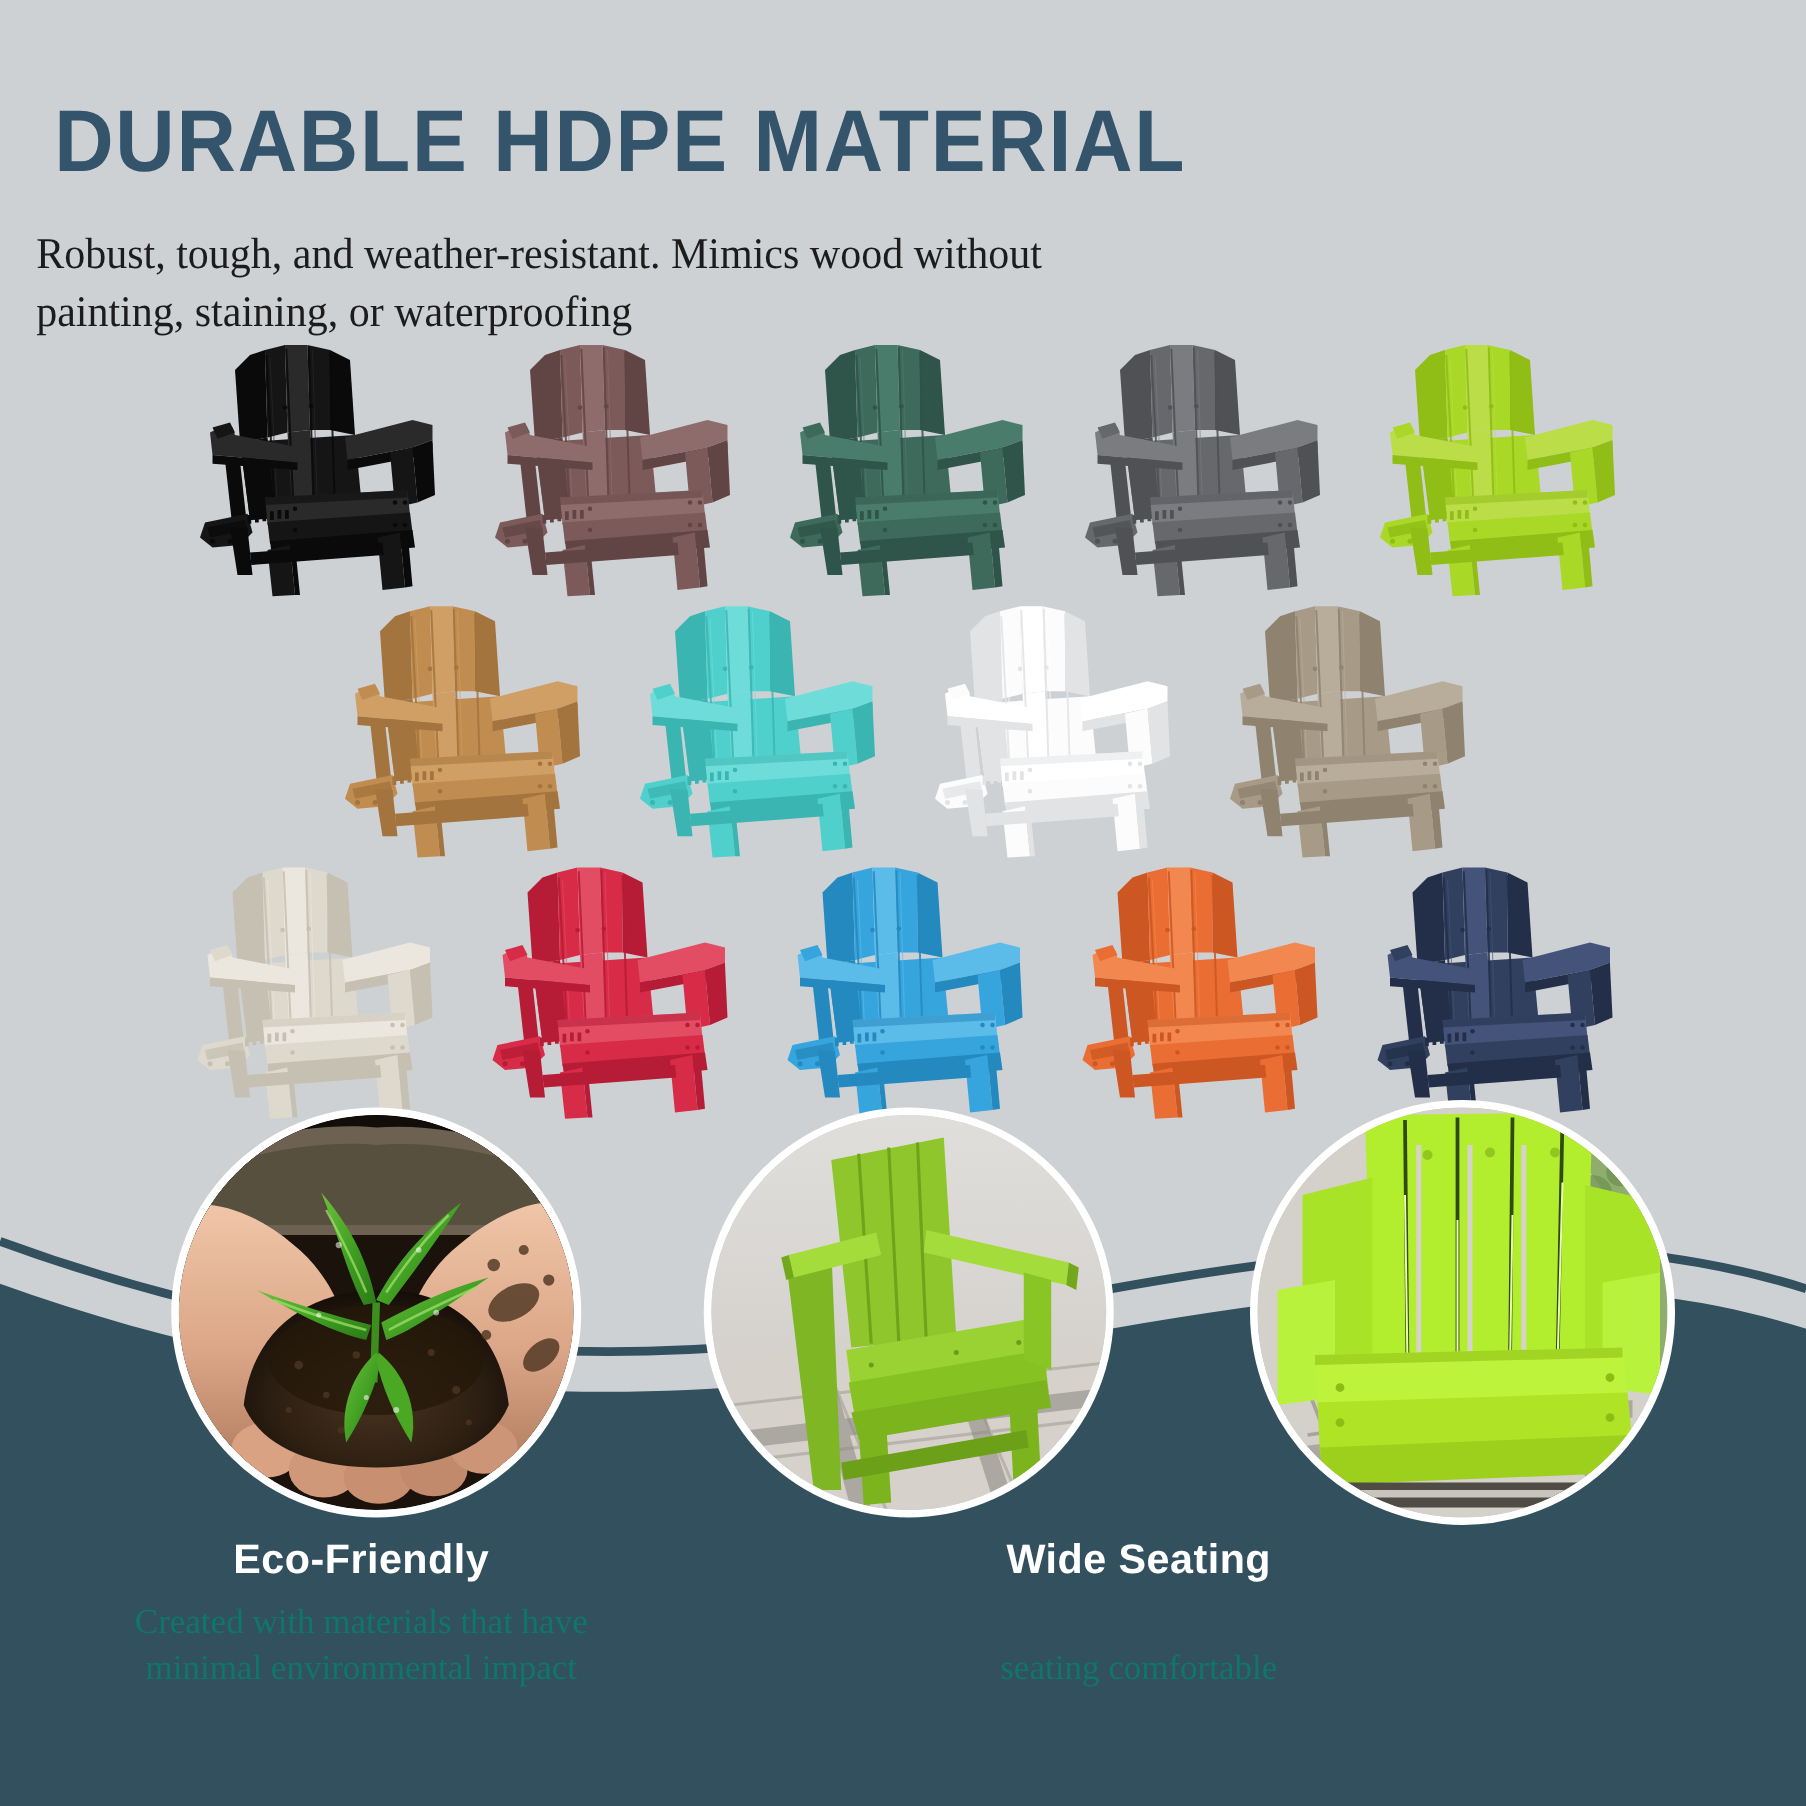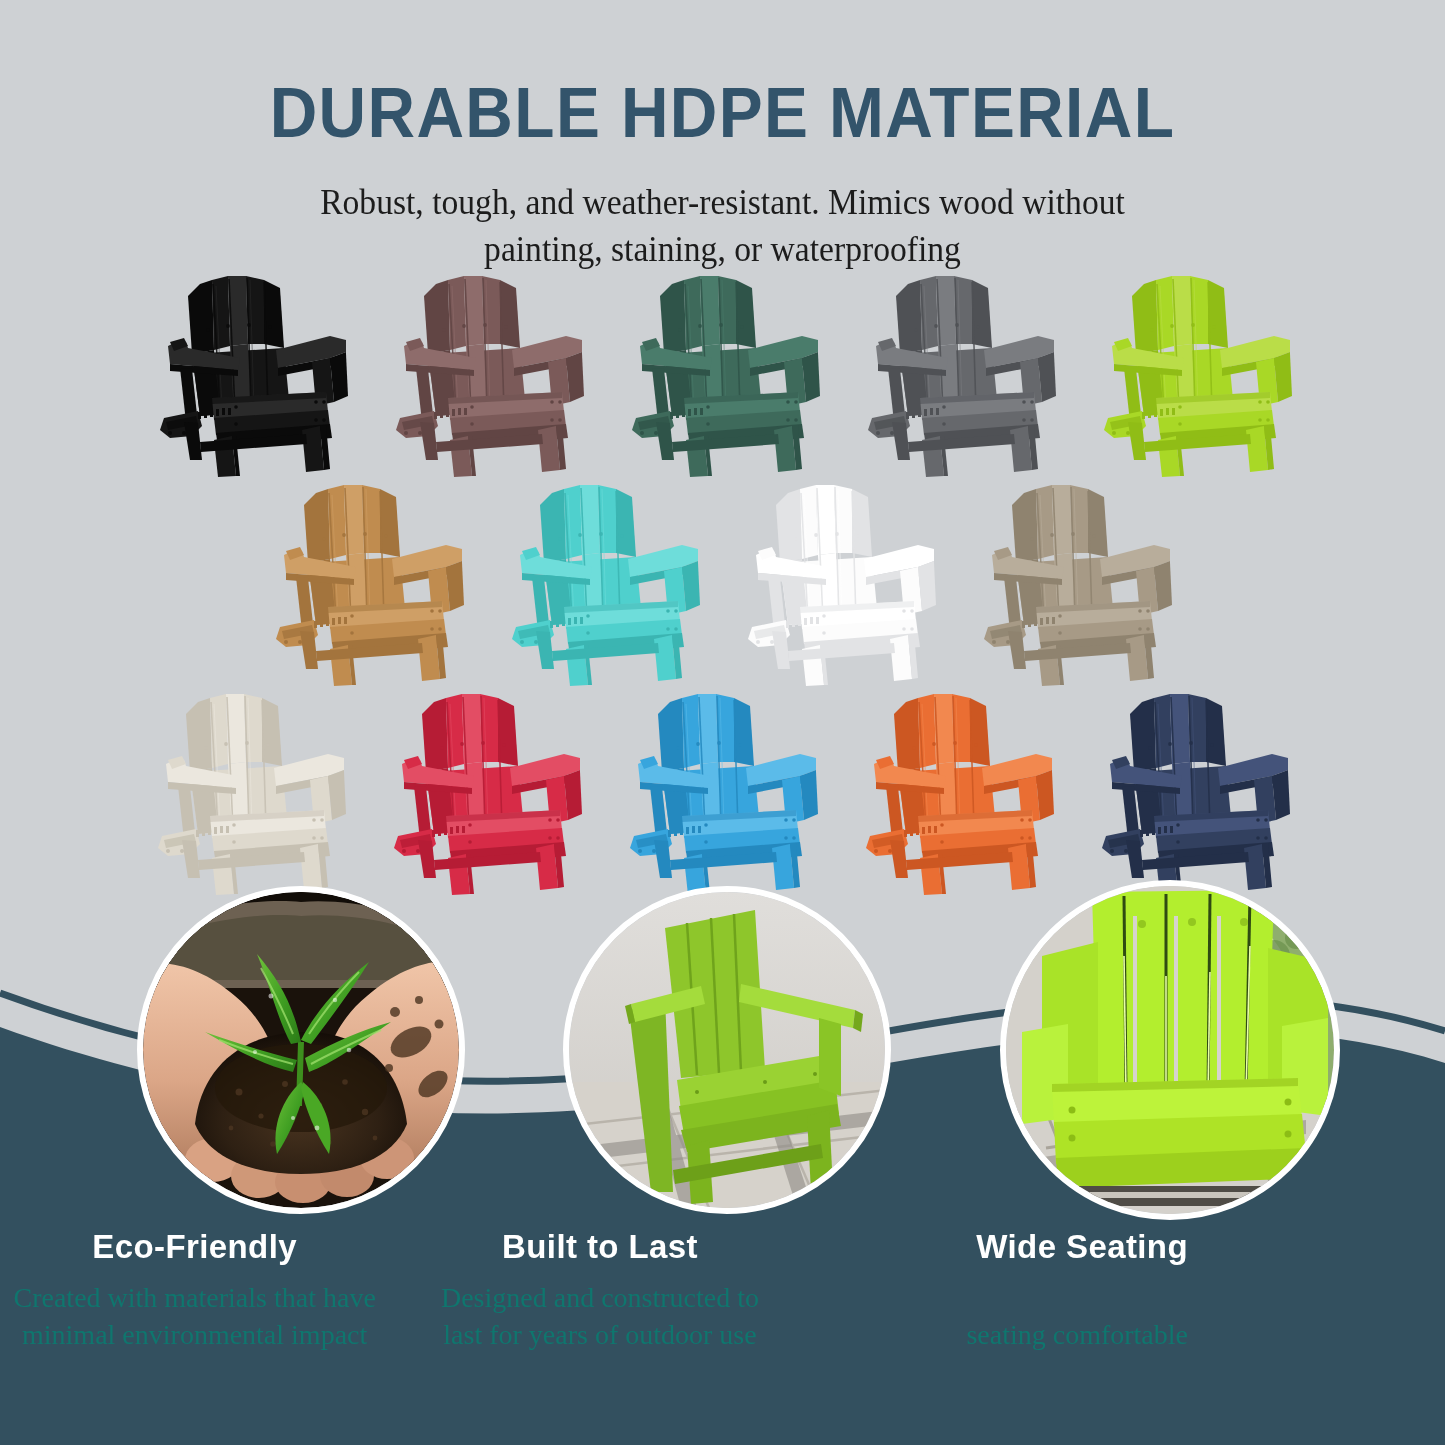--- a/index.html
+++ b/index.html
@@ -6,21 +6,21 @@
   body{
     width:1445px;height:1445px;
     background:#ced1d4;
     font-family:"Liberation Sans", sans-serif;
     overflow:hidden;
     position:relative;
   }
   #page{position:absolute;inset:0;width:1445px;height:1445px;overflow:hidden;}
 
   
-  .header{position:absolute;top:0;left:0;width:1445px;text-align:center;}
+  .header{position:absolute;top:0;left:0;width:1445px;text-align:left;}
   .title{
     font-family:"Liberation Sans", sans-serif;
     font-weight:bold;
     font-size:70px;
     letter-spacing:1.5px;
     color:#33546b;
     margin:0;
     padding-top:78px;
     line-height:1;
     transform:scaleX(0.94);
@@ -71,21 +71,21 @@
     font-family:"Liberation Sans", sans-serif;
     font-weight:bold;font-size:33px;color:#ffffff;
     margin:0 0 14px 0;letter-spacing:.4px;
   }
   .f-desc{
     font-family:"Liberation Serif", serif;
     font-size:28px;color:#0f766e;line-height:1.32;margin:0;
   }
   .fa{padding-right:34px;}
   .fb{padding-left:6px;padding-right:6px;}
-  .fc{padding-left:34px;text-align:right;}
+  .fc{padding-left:34px;}
 </style>
 </head>
 <body>
 
 <div id="page">
 
   <div class="header">
     <h1 class="title">DURABLE HDPE MATERIAL</h1>
     <p class="subtitle">
       <span>Robust, tough, and weather-resistant. Mimics wood without</span><br>
@@ -1535,27 +1535,20 @@
   </div>
 
   <div class="features">
     <div class="feature fa">
       <p class="f-title">Eco-Friendly</p>
       <p class="f-desc">
         <span>Created with materials that have</span><br>
         <span>minimal environmental impact</span>
       </p>
     </div>
-    <div class="feature fb">
-      <p class="f-title">Built to Last</p>
-      <p class="f-desc">
-        <span>Designed and constructed to</span><br>
-        <span>last for years of outdoor use</span>
-      </p>
-    </div>
     <div class="feature fc">
       <p class="f-title">Wide Seating</p>
       <p class="f-desc">
         <br>
         <span>seating comfortable</span>
       </p>
     </div>
   </div>
 
 </div>

